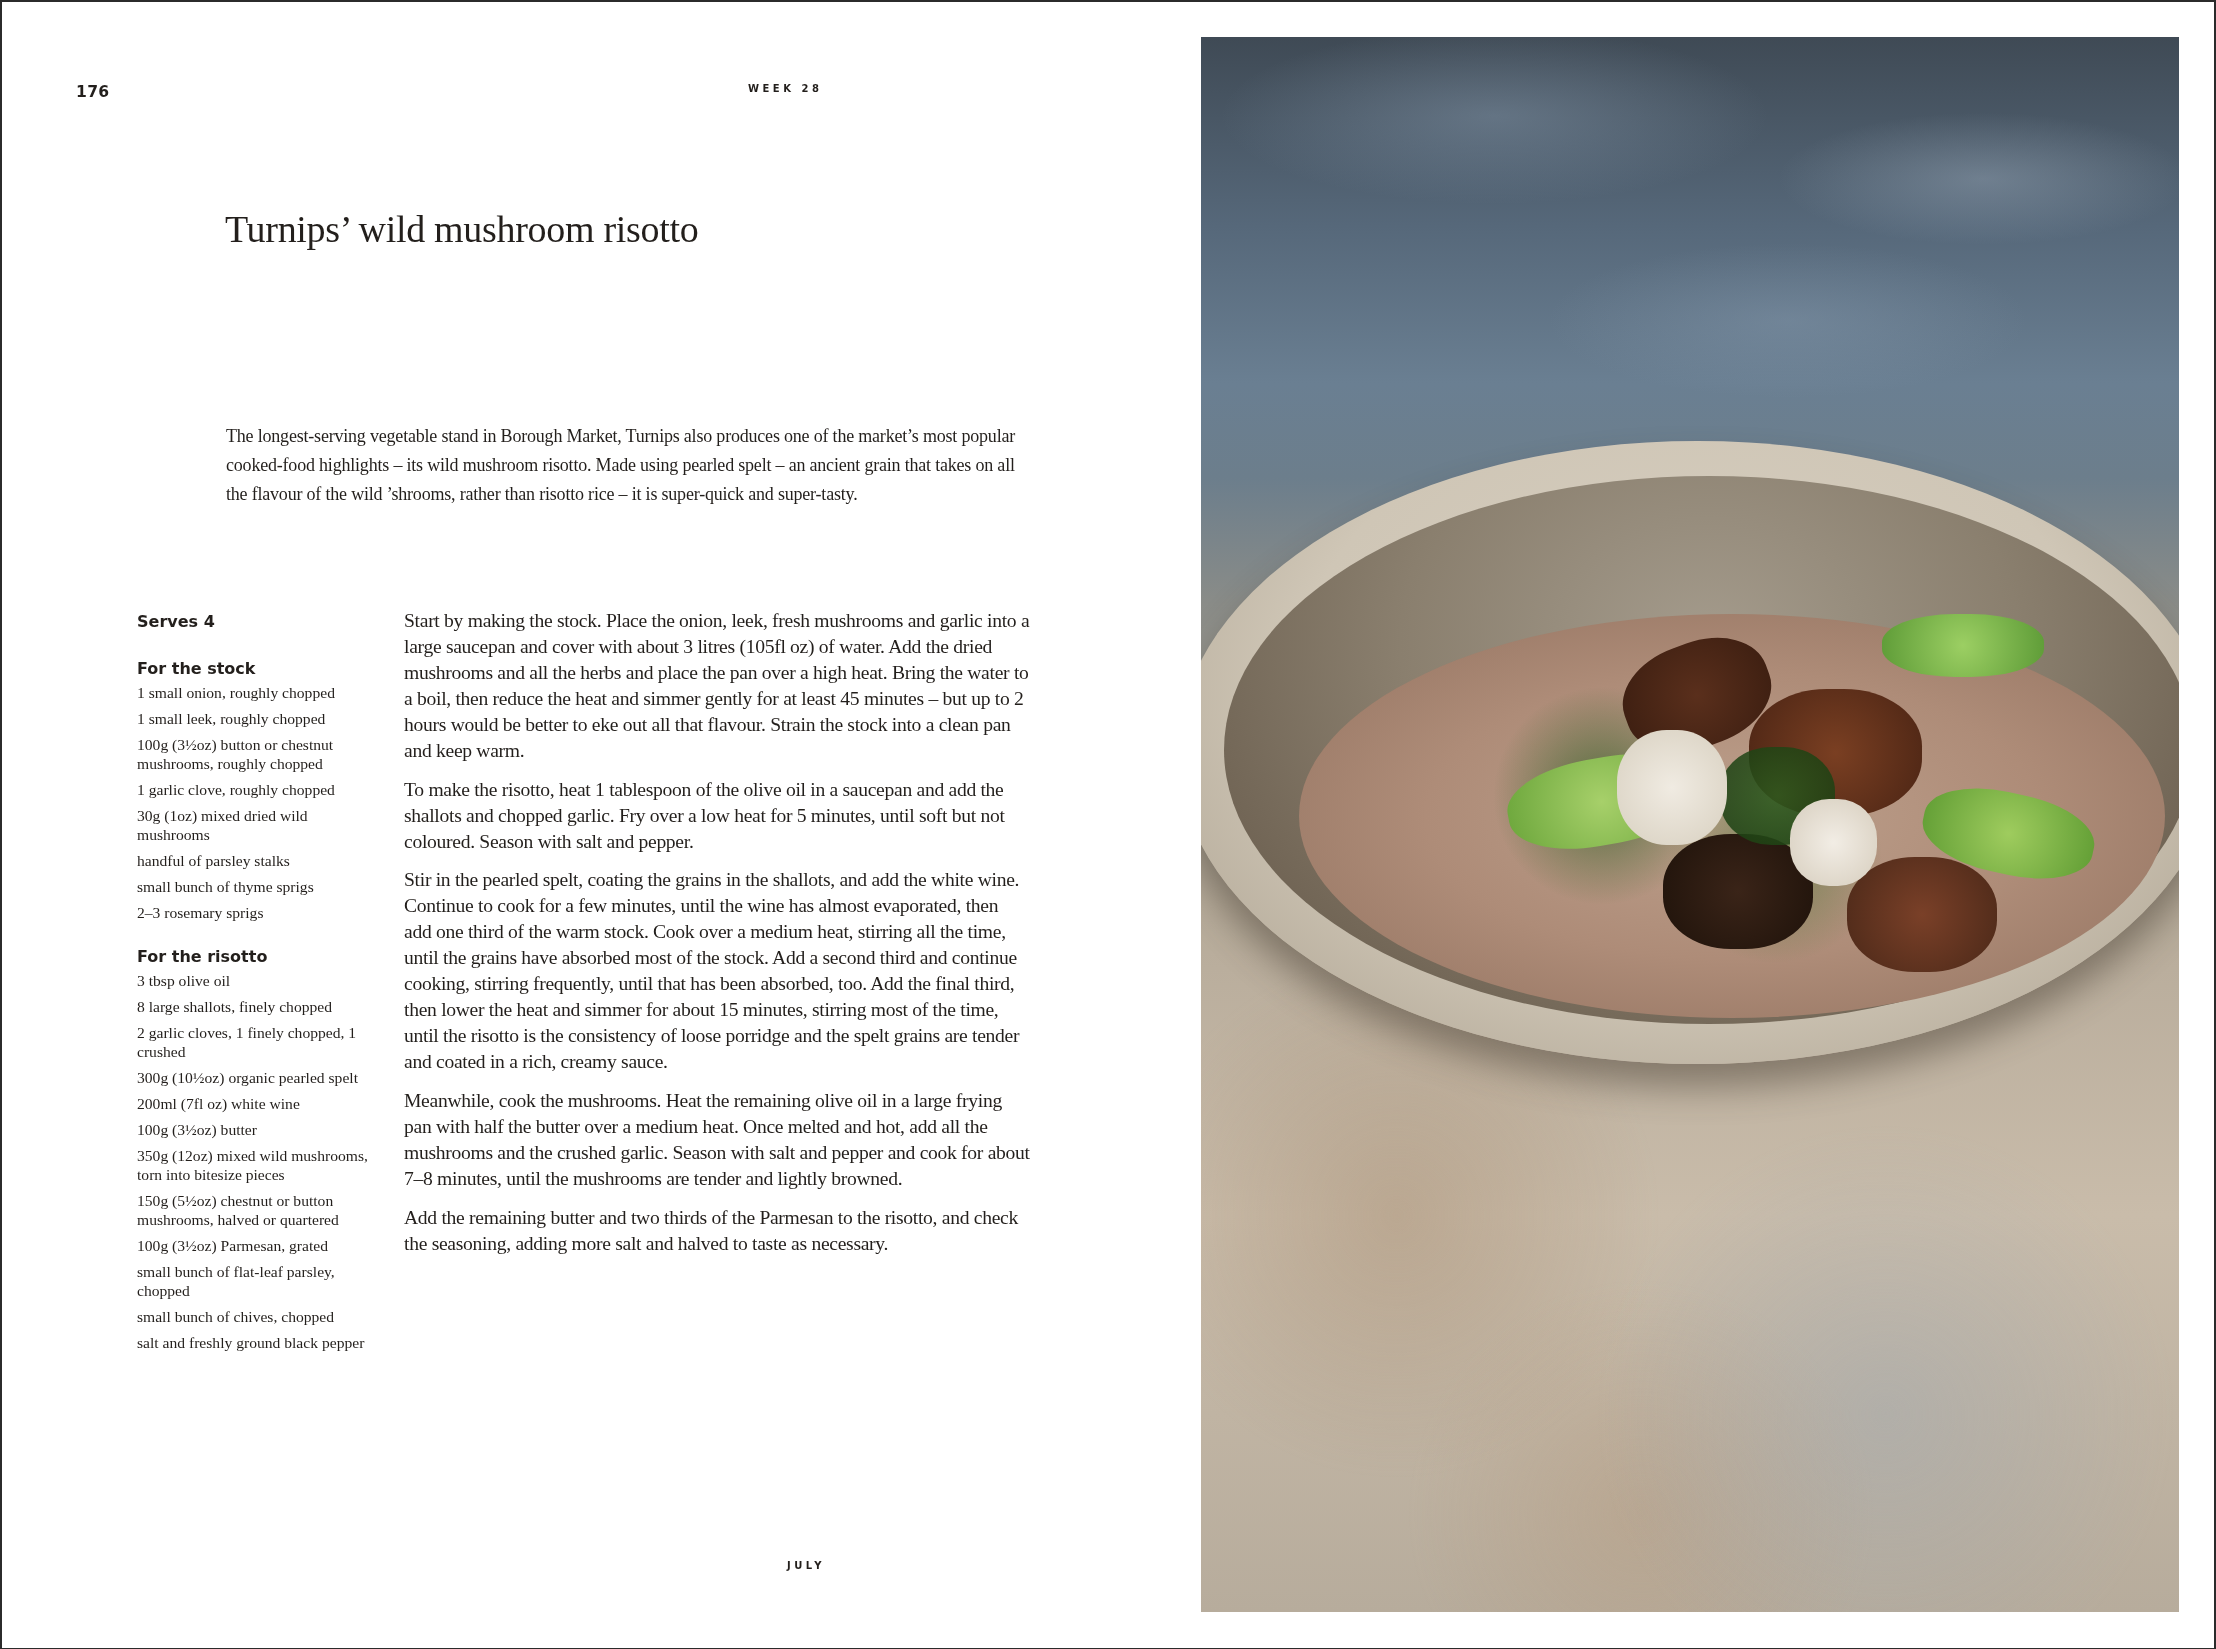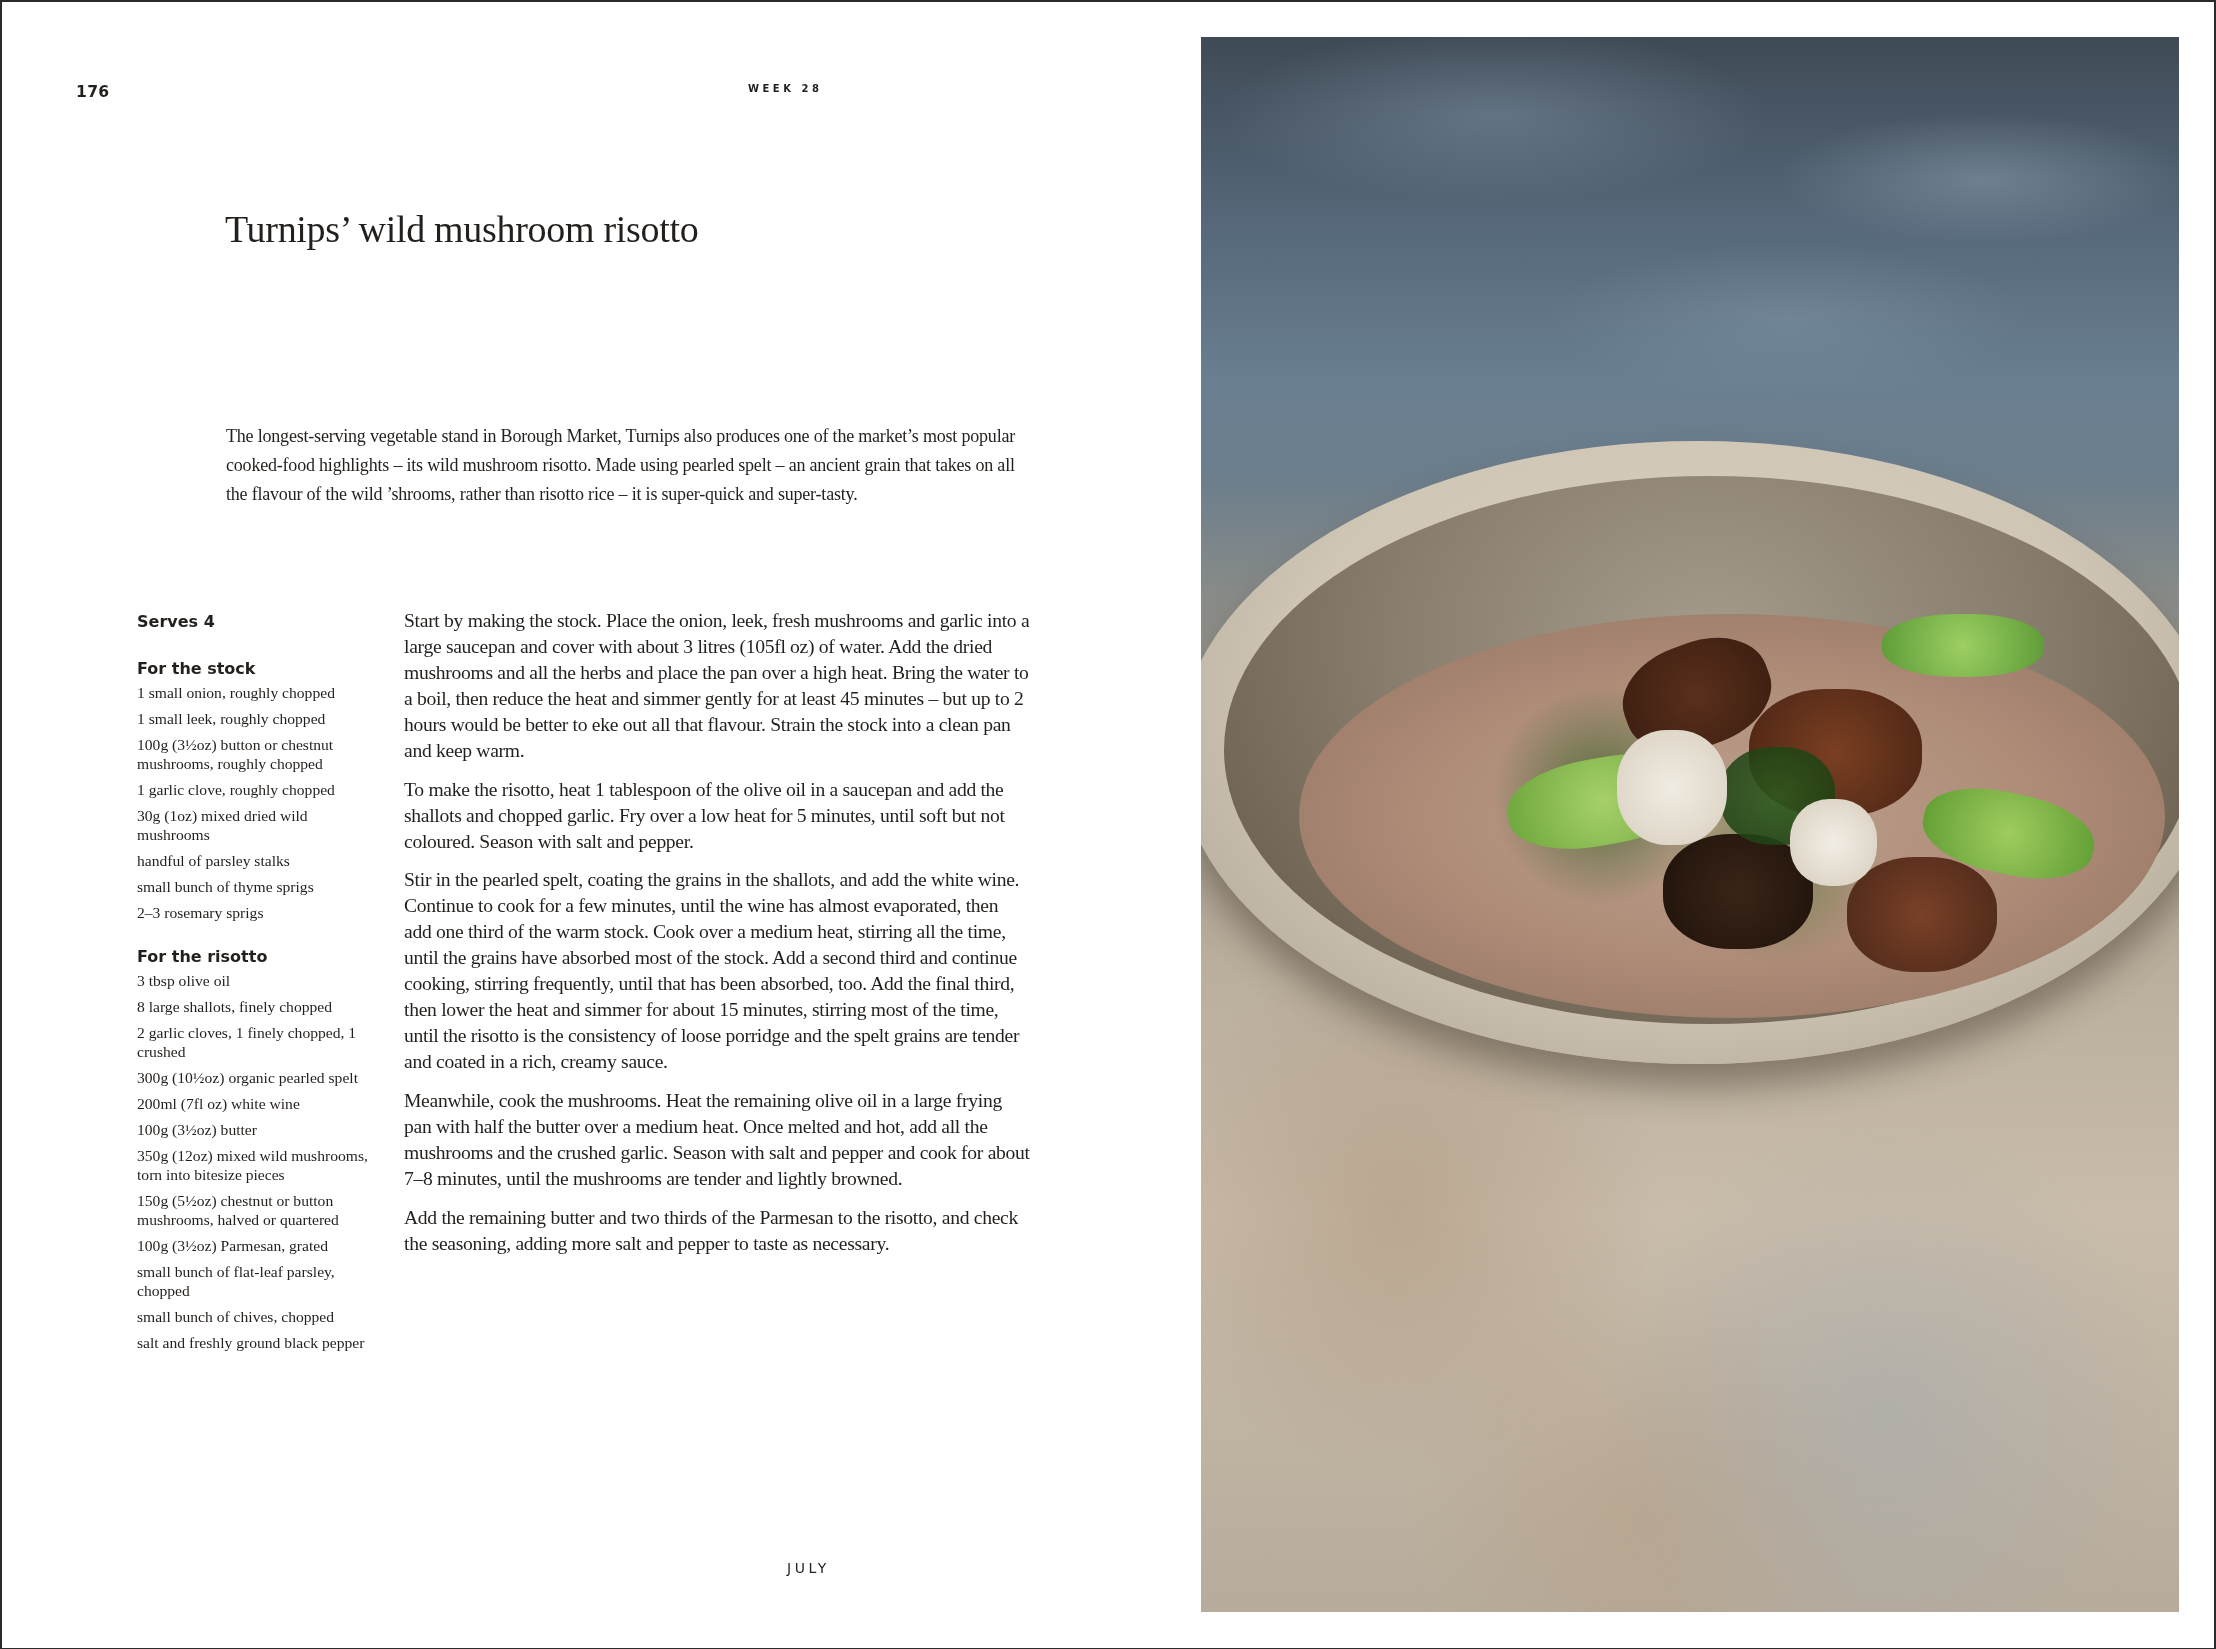--- a/index.html
+++ b/index.html
@@ -6,21 +6,21 @@
     body {
       width:2216px; height:1650px; position:relative; overflow:hidden;
       background:#ffffff; color:#231f1c;
     }
     .frame { position:absolute; inset:0; border:2.3px solid #2b2b2b; box-sizing:border-box; pointer-events:none; }
     .serif { font-family:"Liberation Serif","DejaVu Serif",serif; }
     .sans  { font-family:"DejaVu Sans","Liberation Sans",sans-serif; }
 
     .page-number { position:absolute; left:76px; top:83px; font-size:15.6px; font-weight:bold; letter-spacing:0.3px; }
     .running-head { position:absolute; left:748px; top:83px; font-size:10px; font-weight:bold; letter-spacing:3.5px; }
-    .footer { position:absolute; left:787px; top:1560px; font-size:14px; font-weight:normal; letter-spacing:3.5px; }
+    .footer { position:absolute; left:787px; top:1560px; font-size:10px; font-weight:bold; letter-spacing:3.5px; }
 
     .title { position:absolute; left:225px; top:207px; font-size:38px; font-weight:normal; margin:0; letter-spacing:-0.3px; white-space:nowrap; }
 
     .intro { position:absolute; left:226px; top:422px; width:797px; font-size:18px; line-height:29px; margin:0; letter-spacing:-0.2px; }
 
     .ingredients { position:absolute; left:137px; top:612px; width:242px; font-size:15.6px; }
     .ingredients .serves { font-weight:bold; font-size:16px; margin:0 0 28px 0; }
     .ingredients .section-h { font-weight:bold; font-size:16px; margin:0 0 4.6px 0; }
     .ingredients ul { list-style:none; margin:0 0 25.4px 0; padding:0; }
     .ingredients li { line-height:19px; margin-bottom:7px; }
@@ -114,21 +114,21 @@
     <li>small bunch of chives, chopped</li>
     <li>salt and freshly ground black pepper</li>
   </ul>
 </div>
 
 <div class="method serif">
   <p>Start by making the stock. Place the onion, leek, fresh mushrooms and garlic into a large saucepan and cover with about 3 litres (105fl oz) of water. Add the dried mushrooms and all the herbs and place the pan over a high heat. Bring the water to a boil, then reduce the heat and simmer gently for at least 45 minutes – but up to 2 hours would be better to eke out all that flavour. Strain the stock into a clean pan and keep warm.</p>
   <p>To make the risotto, heat 1 tablespoon of the olive oil in a saucepan and add the shallots and chopped garlic. Fry over a low heat for 5 minutes, until soft but not coloured. Season with salt and pepper.</p>
   <p>Stir in the pearled spelt, coating the grains in the shallots, and add the white wine. Continue to cook for a few minutes, until the wine has almost evaporated, then add one third of the warm stock. Cook over a medium heat, stirring all the time, until the grains have absorbed most of the stock. Add a second third and continue cooking, stirring frequently, until that has been absorbed, too. Add the final third, then lower the heat and simmer for about 15 minutes, stirring most of the time, until the risotto is the consistency of loose porridge and the spelt grains are tender and coated in a rich, creamy sauce.</p>
   <p>Meanwhile, cook the mushrooms. Heat the remaining olive oil in a large frying pan with half the butter over a medium heat. Once melted and hot, add all the mushrooms and the crushed garlic. Season with salt and pepper and cook for about 7–8 minutes, until the mushrooms are tender and lightly browned.</p>
-  <p>Add the remaining butter and two thirds of the Parmesan to the risotto, and check the seasoning, adding more salt and pepper to taste as necessary.</p>
+  <p>Add the remaining butter and two thirds of the Parmesan to the risotto, and check the seasoning, adding more salt and halved to taste as necessary.</p>
 </div>
 
 <div class="footer sans">JULY</div>
 
 <div class="photo">
   <div class="tabletop"></div>
   <div class="bowl-outer"></div>
   <div class="bowl-inner"></div>
   <div class="risotto"></div>
   <div class="topping t5"></div>

